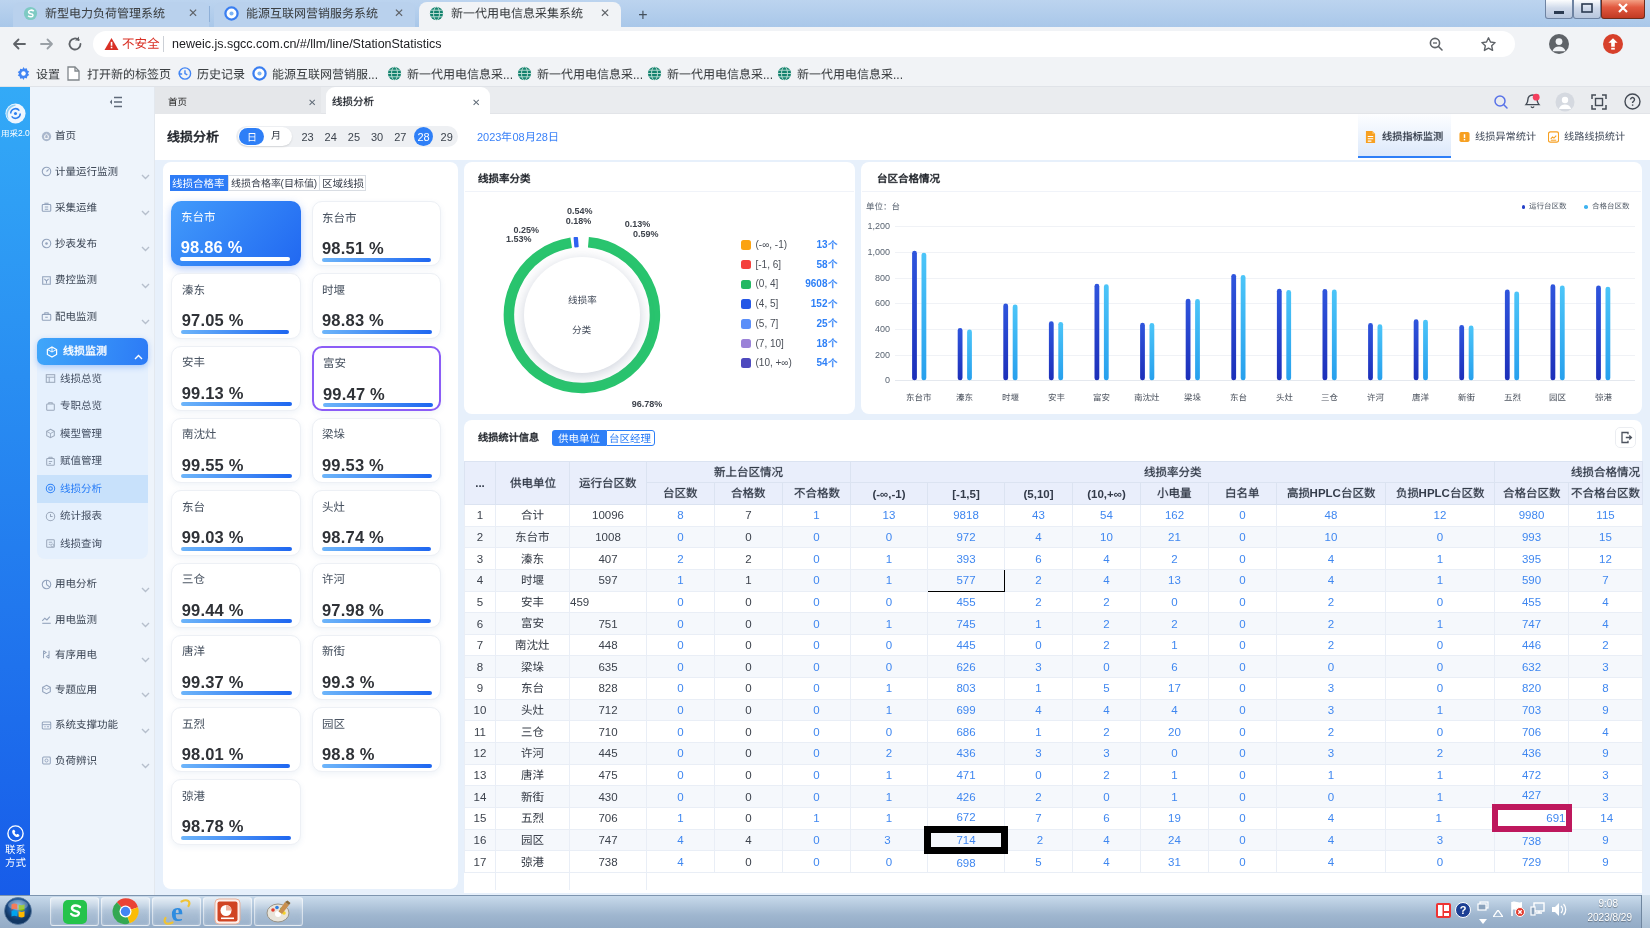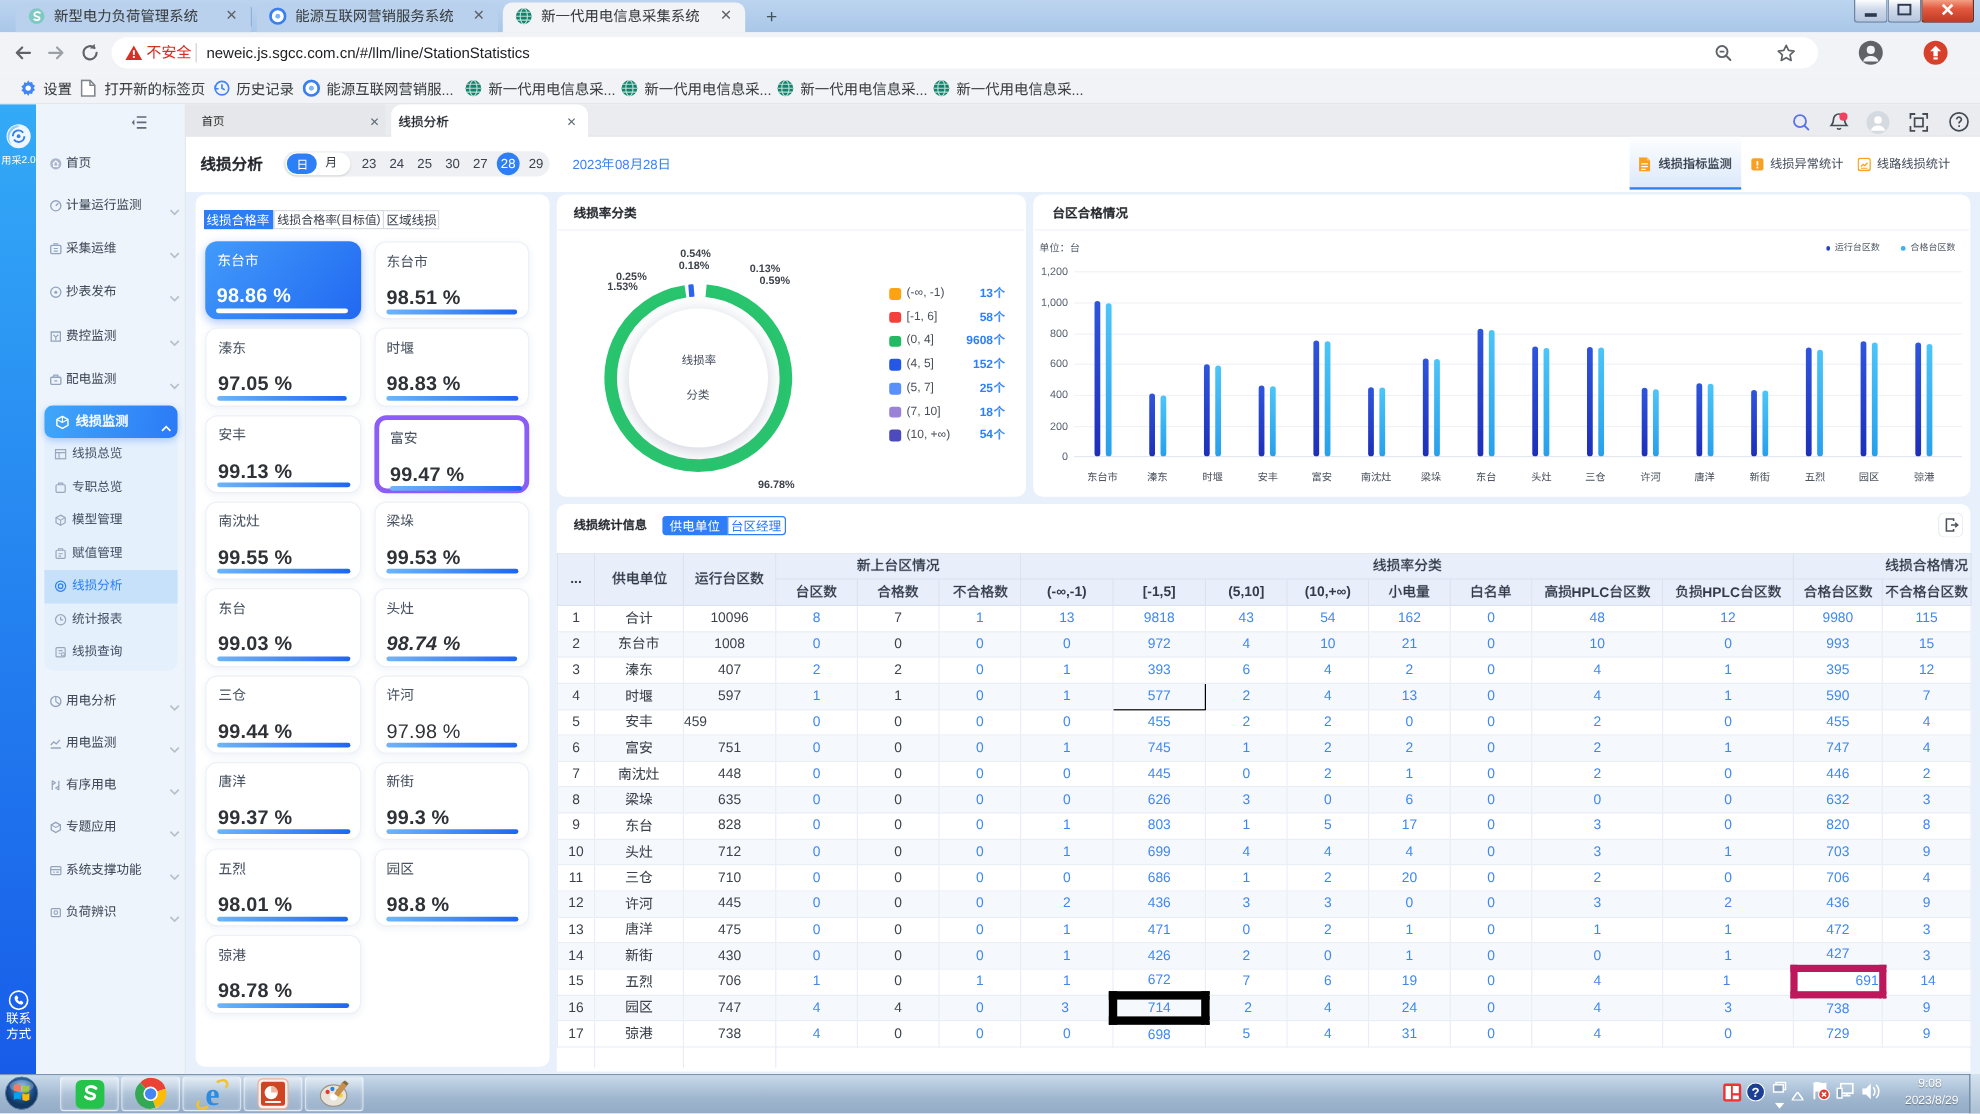--- a/index.html
+++ b/index.html
@@ -810,21 +810,21 @@
     <div class="ab" style="left:9px;top:55.5px;width:109.99778999999998px;height:4px;background:linear-gradient(90deg,#6db5fa,#1e66f0);border-radius:2px;"></div>
   </div>
 <div class="ab" style="left:171.3px;top:345.6px;width:129.4px;height:65.4px;background:#fff;border:1px solid #edf0f5;box-shadow:0 2px 6px rgba(31,78,160,.07);border-radius:10px;">
     <div class="ab" style="left:9.4px;top:9.5px;width:112px;height:14px;font-size:11.5px;color:#4b5563;white-space:nowrap"><svg class="zt" style="width:23px;height:11.5px;vertical-align:-1.38px" viewBox="0 -88 200 100">
         <use href="#u5B89"></use>
         <use href="#u4E30" x="100"></use>
       </svg></div>
     <div class="ab" style="left:9.4px;top:37px;width:115px;height:20px;font-size:16.5px;font-weight:700;color:#2f3237;letter-spacing:.2px">99.13 %</div>
     <div class="ab" style="left:9px;top:55.5px;width:110.33169px;height:4px;background:linear-gradient(90deg,#6db5fa,#1e66f0);border-radius:2px;"></div>
   </div>
-<div class="ab" style="left:311.6px;top:345.6px;width:129.4px;height:65.4px;background:#fff;border:4px solid #8b5cf6;box-shadow:0 2px 6px rgba(31,78,160,.07);border-radius:10px;">
+<div class="ab" style="left:311.6px;top:345.6px;width:129.4px;height:65.4px;background:#fff;border:2px solid #8b5cf6;box-shadow:0 2px 6px rgba(31,78,160,.07);border-radius:10px;">
     <div class="ab" style="left:9.4px;top:9.5px;width:112px;height:14px;font-size:11.5px;color:#4b5563;white-space:nowrap"><svg class="zt" style="width:23px;height:11.5px;vertical-align:-1.38px" viewBox="0 -88 200 100">
         <use href="#u5BCC"></use>
         <use href="#u5B89" x="100"></use>
       </svg></div>
     <div class="ab" style="left:9.4px;top:37px;width:115px;height:20px;font-size:16.5px;font-weight:700;color:#2f3237;letter-spacing:.2px">99.47 %</div>
     <div class="ab" style="left:9px;top:55.5px;width:110.71011px;height:4px;background:linear-gradient(90deg,#6db5fa,#1e66f0);border-radius:2px;"></div>
   </div>
 <div class="ab" style="left:171.3px;top:417.9px;width:129.4px;height:65.4px;background:#fff;border:1px solid #edf0f5;box-shadow:0 2px 6px rgba(31,78,160,.07);border-radius:10px;">
     <div class="ab" style="left:9.4px;top:9.5px;width:112px;height:14px;font-size:11.5px;color:#4b5563;white-space:nowrap"><svg class="zt" style="width:34.5px;height:11.5px;vertical-align:-1.38px" viewBox="0 -88 300 100">
         <use href="#u5357"></use>
@@ -843,42 +843,42 @@
     <div class="ab" style="left:9px;top:55.5px;width:110.77689000000001px;height:4px;background:linear-gradient(90deg,#6db5fa,#1e66f0);border-radius:2px;"></div>
   </div>
 <div class="ab" style="left:171.3px;top:490.2px;width:129.4px;height:65.4px;background:#fff;border:1px solid #edf0f5;box-shadow:0 2px 6px rgba(31,78,160,.07);border-radius:10px;">
     <div class="ab" style="left:9.4px;top:9.5px;width:112px;height:14px;font-size:11.5px;color:#4b5563;white-space:nowrap"><svg class="zt" style="width:23px;height:11.5px;vertical-align:-1.38px" viewBox="0 -88 200 100">
         <use href="#u4E1C"></use>
         <use href="#u53F0" x="100"></use>
       </svg></div>
     <div class="ab" style="left:9.4px;top:37px;width:115px;height:20px;font-size:16.5px;font-weight:700;color:#2f3237;letter-spacing:.2px">99.03 %</div>
     <div class="ab" style="left:9px;top:55.5px;width:110.22039000000001px;height:4px;background:linear-gradient(90deg,#6db5fa,#1e66f0);border-radius:2px;"></div>
   </div>
-<div class="ab" style="left:311.6px;top:490.2px;width:129.4px;height:65.4px;background:#fff;border:1px solid #edf0f5;box-shadow:0 2px 6px rgba(31,78,160,.07);border-radius:10px;font-style:italic;">
+<div class="ab" style="left:311.6px;top:490.2px;width:129.4px;height:65.4px;background:#fff;border:1px solid #edf0f5;box-shadow:0 2px 6px rgba(31,78,160,.07);border-radius:10px;">
     <div class="ab" style="left:9.4px;top:9.5px;width:112px;height:14px;font-size:11.5px;color:#4b5563;white-space:nowrap"><svg class="zt" style="width:23px;height:11.5px;vertical-align:-1.38px" viewBox="0 -88 200 100">
         <use href="#u5934"></use>
         <use href="#u7076" x="100"></use>
       </svg></div>
     <div class="ab" style="left:9.4px;top:37px;width:115px;height:20px;font-size:16.5px;font-weight:700;color:#2f3237;letter-spacing:.2px">98.74 %</div>
     <div class="ab" style="left:9px;top:55.5px;width:109.89761999999999px;height:4px;background:linear-gradient(90deg,#6db5fa,#1e66f0);border-radius:2px;"></div>
   </div>
 <div class="ab" style="left:171.3px;top:562.5px;width:129.4px;height:65.4px;background:#fff;border:1px solid #edf0f5;box-shadow:0 2px 6px rgba(31,78,160,.07);border-radius:10px;">
     <div class="ab" style="left:9.4px;top:9.5px;width:112px;height:14px;font-size:11.5px;color:#4b5563;white-space:nowrap"><svg class="zt" style="width:23px;height:11.5px;vertical-align:-1.38px" viewBox="0 -88 200 100">
         <use href="#u4E09"></use>
         <use href="#u4ED3" x="100"></use>
       </svg></div>
     <div class="ab" style="left:9.4px;top:37px;width:115px;height:20px;font-size:16.5px;font-weight:700;color:#2f3237;letter-spacing:.2px">99.44 %</div>
     <div class="ab" style="left:9px;top:55.5px;width:110.67671999999999px;height:4px;background:linear-gradient(90deg,#6db5fa,#1e66f0);border-radius:2px;"></div>
   </div>
 <div class="ab" style="left:311.6px;top:562.5px;width:129.4px;height:65.4px;background:#fff;border:1px solid #edf0f5;box-shadow:0 2px 6px rgba(31,78,160,.07);border-radius:10px;">
     <div class="ab" style="left:9.4px;top:9.5px;width:112px;height:14px;font-size:11.5px;color:#4b5563;white-space:nowrap"><svg class="zt" style="width:23px;height:11.5px;vertical-align:-1.38px" viewBox="0 -88 200 100">
         <use href="#u8BB8"></use>
         <use href="#u6CB3" x="100"></use>
       </svg></div>
-    <div class="ab" style="left:9.4px;top:37px;width:115px;height:20px;font-size:16.5px;font-weight:400;color:#2f3237;letter-spacing:.2px">97.98 %</div>
+    <div class="ab" style="left:9.4px;top:37px;width:115px;height:20px;font-size:16.5px;font-weight:700;color:#2f3237;letter-spacing:.2px">97.98 %</div>
     <div class="ab" style="left:9px;top:55.5px;width:109.05174000000001px;height:4px;background:linear-gradient(90deg,#6db5fa,#1e66f0);border-radius:2px;"></div>
   </div>
 <div class="ab" style="left:171.3px;top:634.8px;width:129.4px;height:65.4px;background:#fff;border:1px solid #edf0f5;box-shadow:0 2px 6px rgba(31,78,160,.07);border-radius:10px;">
     <div class="ab" style="left:9.4px;top:9.5px;width:112px;height:14px;font-size:11.5px;color:#4b5563;white-space:nowrap"><svg class="zt" style="width:23px;height:11.5px;vertical-align:-1.38px" viewBox="0 -88 200 100">
         <use href="#u5510"></use>
         <use href="#u6D0B" x="100"></use>
       </svg></div>
     <div class="ab" style="left:9.4px;top:37px;width:115px;height:20px;font-size:16.5px;font-weight:700;color:#2f3237;letter-spacing:.2px">99.37 %</div>
     <div class="ab" style="left:9px;top:55.5px;width:110.59881px;height:4px;background:linear-gradient(90deg,#6db5fa,#1e66f0);border-radius:2px;"></div>
   </div>

